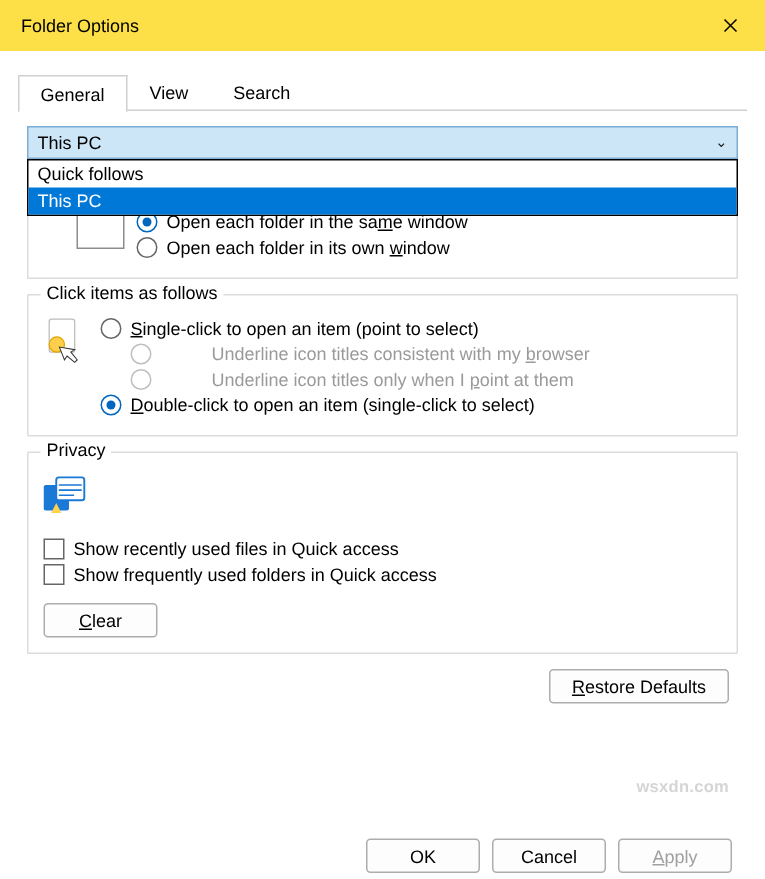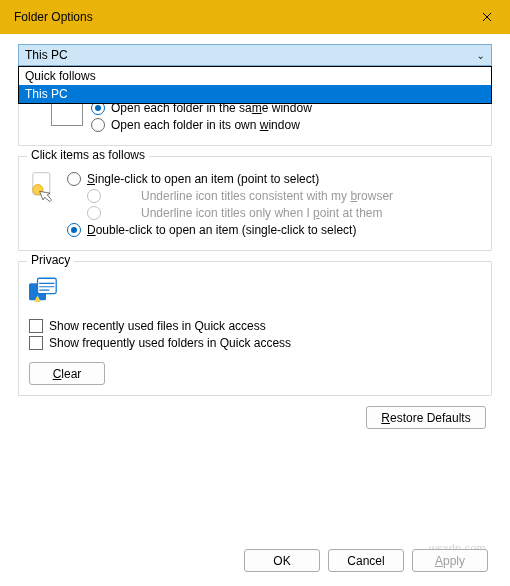--- a/index.html
+++ b/index.html
@@ -1,20 +1,20 @@
 <!DOCTYPE html>
 <html><head>
 <meta charset="utf-8">
 <style>
 * { box-sizing: border-box; font-family: "Segoe UI", Tahoma, sans-serif; font-size: 12px; }
 body { margin: 0; padding: 0; background: #f0f0f0; width: 510px; height: 586px; overflow: hidden; }
 
 .window { width: 510px; height: 586px; background: #ffffff; display: flex; flex-direction: column; }
 
-.titlebar { background: #eab308; height: 34px; display: flex; align-items: center; padding-left: 14px; border-bottom: none; }
+.titlebar { background: #fde047; height: 34px; display: flex; align-items: center; padding-left: 14px; border-bottom: none; }
 .titlebar .title { flex: 1; color: #000; font-size: 12px; }
 .titlebar .close { width: 46px; height: 34px; display: flex; align-items: center; justify-content: center; color: #000; }
 
 .body-area { flex: 1; padding: 0 12px 8px 12px; position: relative; }
 
 .tabstrip { display: flex; align-items: flex-end; height: 26px; margin-top: 14px; position: relative; }
 .tabstrip::after { content: ""; position: absolute; left: 0; right: 0; bottom: 0; height: 1px; background: #d0d0d0; }
 .tab { position: relative; padding: 5px 14px 4px 14px; border: 1px solid transparent; color: #000; cursor: default; z-index: 2; }
 .tab.active { border-color: #d0d0d0; border-bottom-color: #fff; background: #fff; border-radius: 0; margin-bottom: -1px; }
 .tab.inactive { color: #000; }
@@ -54,40 +54,45 @@
 .priv-icon { width: 34px; height: 30px; margin-top: 2px; }
 .priv-col { flex: 1; }
 .chk-row { display: flex; align-items: center; gap: 6px; margin: 3px 0; }
 .chk { width: 14px; height: 14px; border: 1px solid #666; background: #fff; flex-shrink: 0; }
 .clear-row { display: flex; align-items: center; justify-content: space-between; margin-top: 12px; }
 
 .btn { min-width: 76px; height: 23px; border: 1px solid #adadad; background: #fdfdfd; color: #000; display: inline-flex; align-items: center; justify-content: center; border-radius: 3px; cursor: default; padding: 0 10px; }
 .btn.disabled { color: #a0a0a0; }
 
 .footer-restore { display: flex; justify-content: flex-end; margin: 10px 6px 0 0; }
-.footer-buttons { position: absolute; bottom: 14px; right: 22px; display: flex; gap: 8px; }
+.footer-buttons { position: absolute; bottom: 4px; right: 22px; display: flex; gap: 8px; }
 
-.watermark { position: absolute; bottom: 32px; right: 24px; color: #d5d5d5; font-size: 11px; pointer-events: none; letter-spacing: 0.2px; }
+.watermark { position: absolute; bottom: 55px; right: 24px; color: #d5d5d5; font-size: 11px; pointer-events: none; letter-spacing: 0.2px; font-weight: bold; }
 </style>
 </head>
 <body>
 
 <div class="window">
 
   <div class="titlebar">
     <span class="title">Folder Options</span>
     <div class="close">
       <svg width="10" height="10" viewBox="0 0 10 10">
           <path d="M1 1 L9 9 M9 1 L1 9" stroke="currentColor" stroke-width="1"></path>
         </svg>
     </div>
   </div>
 
   <div class="body-area">
 
+    <div class="tabstrip">
+      <div class="tab active"><span>General</span></div>
+      <div class="tab inactive"><span>View</span></div>
+      <div class="tab inactive"><span>Search</span></div>
+    </div>
 
     <div class="tab-content">
 
       <div class="row-open">
         <div class="open-select-wrap">
           <div class="open-select">
             <span>This PC</span>
             <span class="chev">⌄</span>
           </div>
           <div class="dropdown-list">

